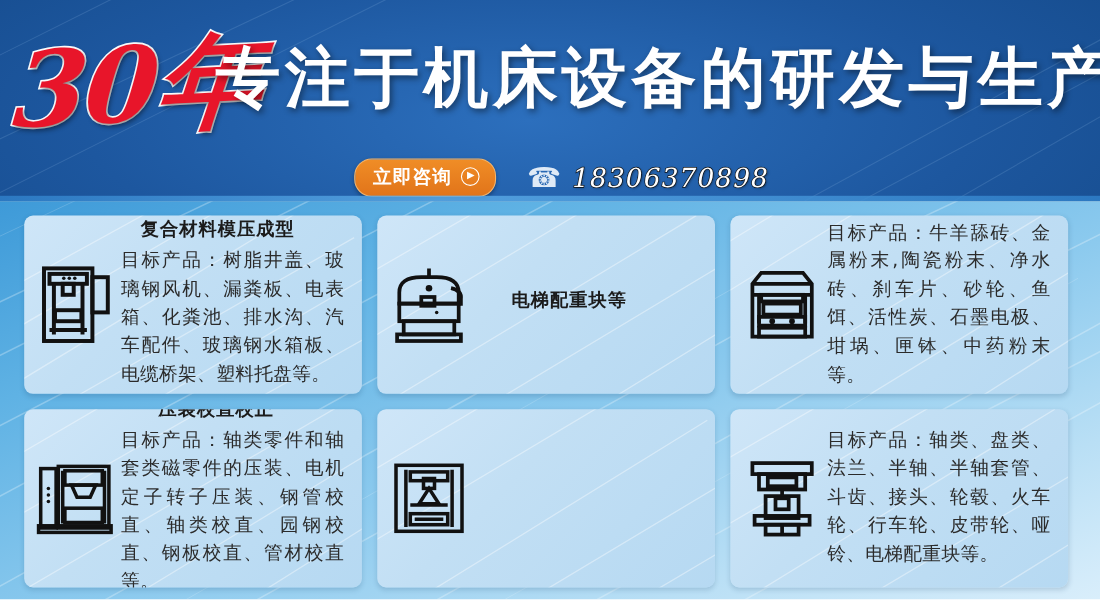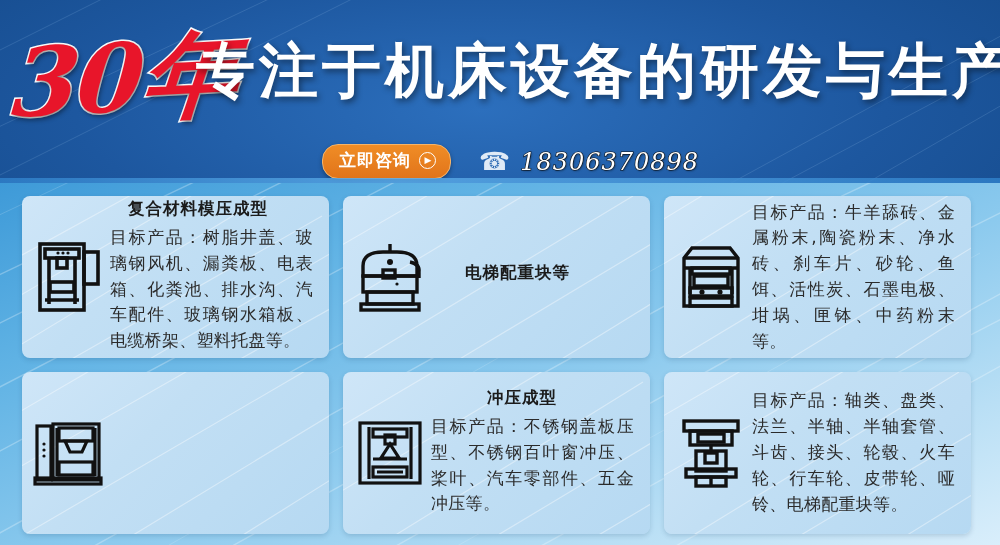--- a/index.html
+++ b/index.html
@@ -308,20 +308,24 @@
               <rect x="26" y="44" width="34" height="13"></rect>
               <rect x="2" y="60" width="66" height="6"></rect>
             </g>
             <g fill="#111">
                 <circle cx="11" cy="26" r="1.6"></circle>
                 <circle cx="11" cy="32" r="1.6"></circle>
                 <circle cx="11" cy="38" r="1.6"></circle>
               </g>
           </svg>
         </div>
+        <div class="card-text">
+          <div class="card-title ind-2">压装校直校正</div>
+          <div class="card-desc">目标产品：轴类零件和轴套类磁零件的压装、电机定子转子压装、钢管校直、轴类校直、园钢校直、钢板校直、管材校直等。</div>
+        </div>
       </div>
 
       <div class="card">
         <svg class="streaks" viewBox="0 0 307 162" preserveAspectRatio="none">
           <g stroke="#ffffff" stroke-width="1.2" fill="none" opacity="0.55">
             <line x1="-20" y1="65" x2="175" y2="-50"></line>
               <line x1="-20" y1="130" x2="240" y2="-25"></line>
             <line x1="25" y1="180" x2="300" y2="10"></line>
               <line x1="110" y1="190" x2="335" y2="55"></line>
             <line x1="200" y1="196" x2="345" y2="110"></line>
@@ -335,24 +339,20 @@
               <line x1="54" y1="8" x2="54" y2="60"></line>
               <rect x="16" y="10" width="34" height="8"></rect>
               <rect x="28" y="16" width="10" height="9"></rect>
               <path d="M33 25 l-9 14 h18 z"></path>
               <line x1="16" y1="40" x2="50" y2="40"></line>
               <rect x="16" y="48" width="34" height="10"></rect>
               <line x1="20" y1="53" x2="46" y2="53"></line>
             </g>
           </svg>
         </div>
-        <div class="card-text">
-          <div class="card-title ind-3">冲压成型</div>
-          <div class="card-desc">目标产品：不锈钢盖板压型、不锈钢百叶窗冲压、桨叶、汽车零部件、五金冲压等。</div>
-        </div>
       </div>
 
       <div class="card">
         <svg class="streaks" viewBox="0 0 307 162" preserveAspectRatio="none">
           <g stroke="#ffffff" stroke-width="1.2" fill="none" opacity="0.55">
             <line x1="-20" y1="55" x2="170" y2="-55"></line>
               <line x1="-20" y1="115" x2="230" y2="-30"></line>
             <line x1="10" y1="175" x2="295" y2="0"></line>
               <line x1="95" y1="188" x2="335" y2="45"></line>
             <line x1="190" y1="196" x2="345" y2="100"></line>

